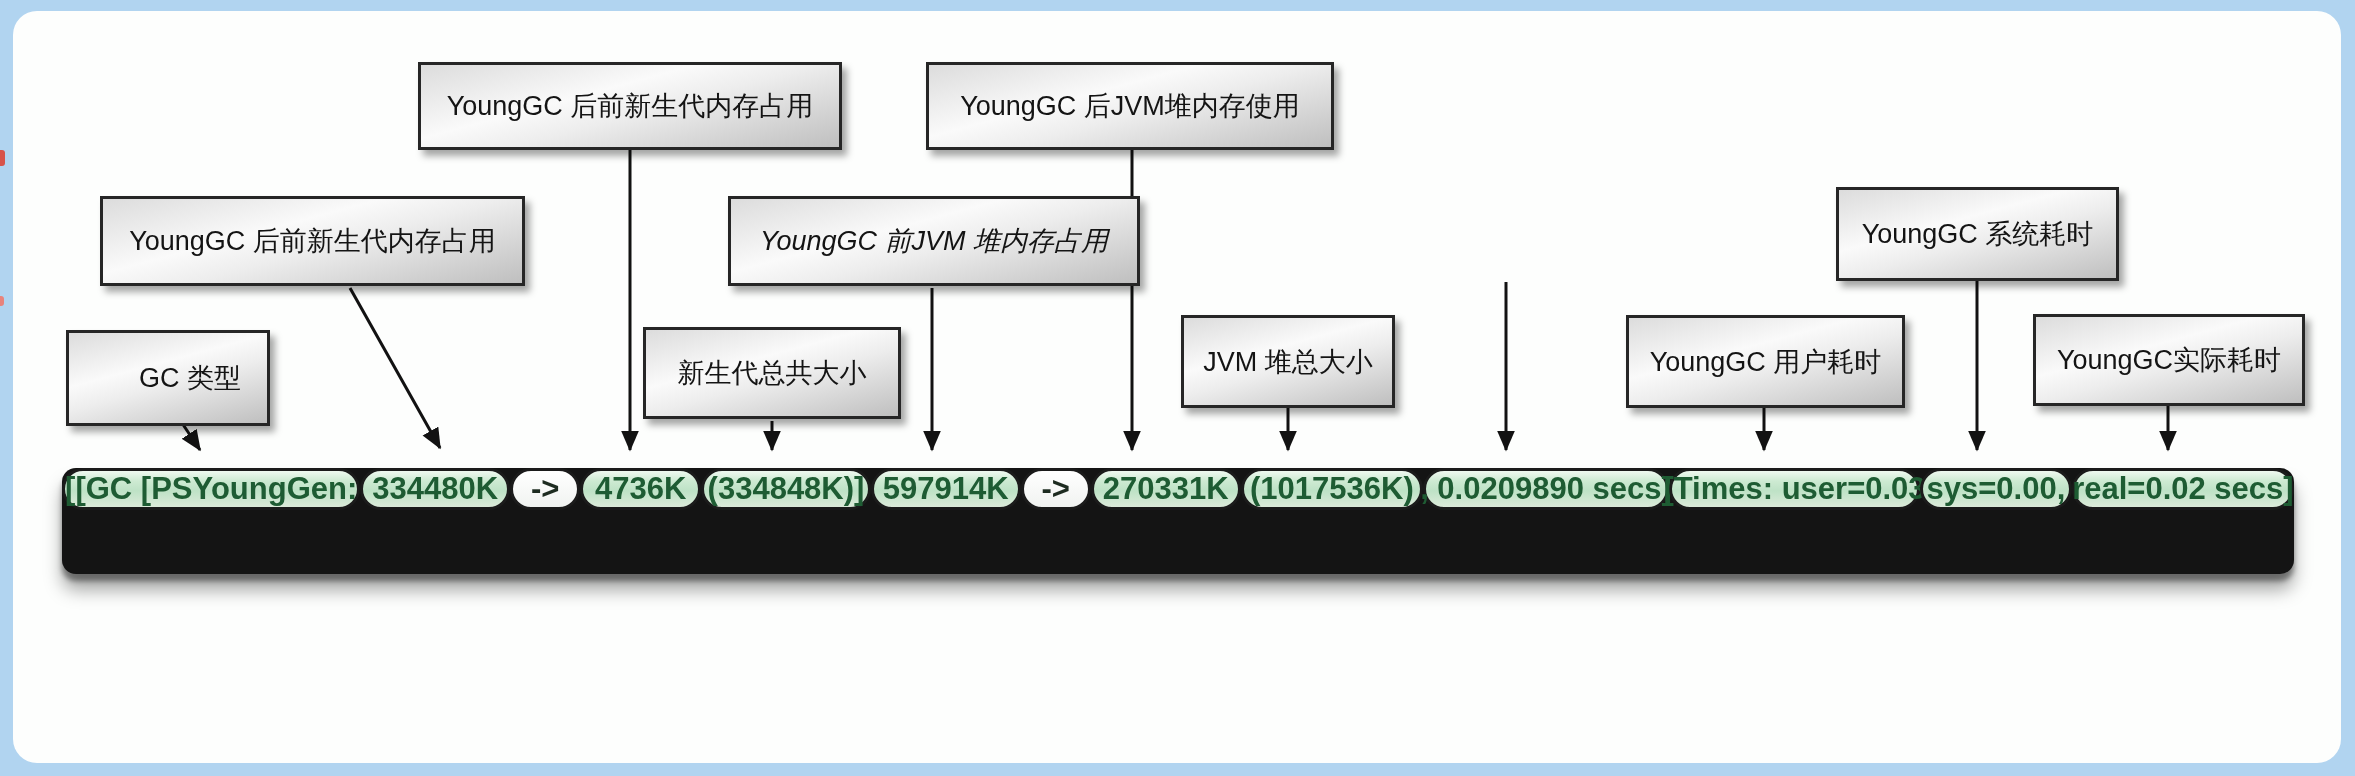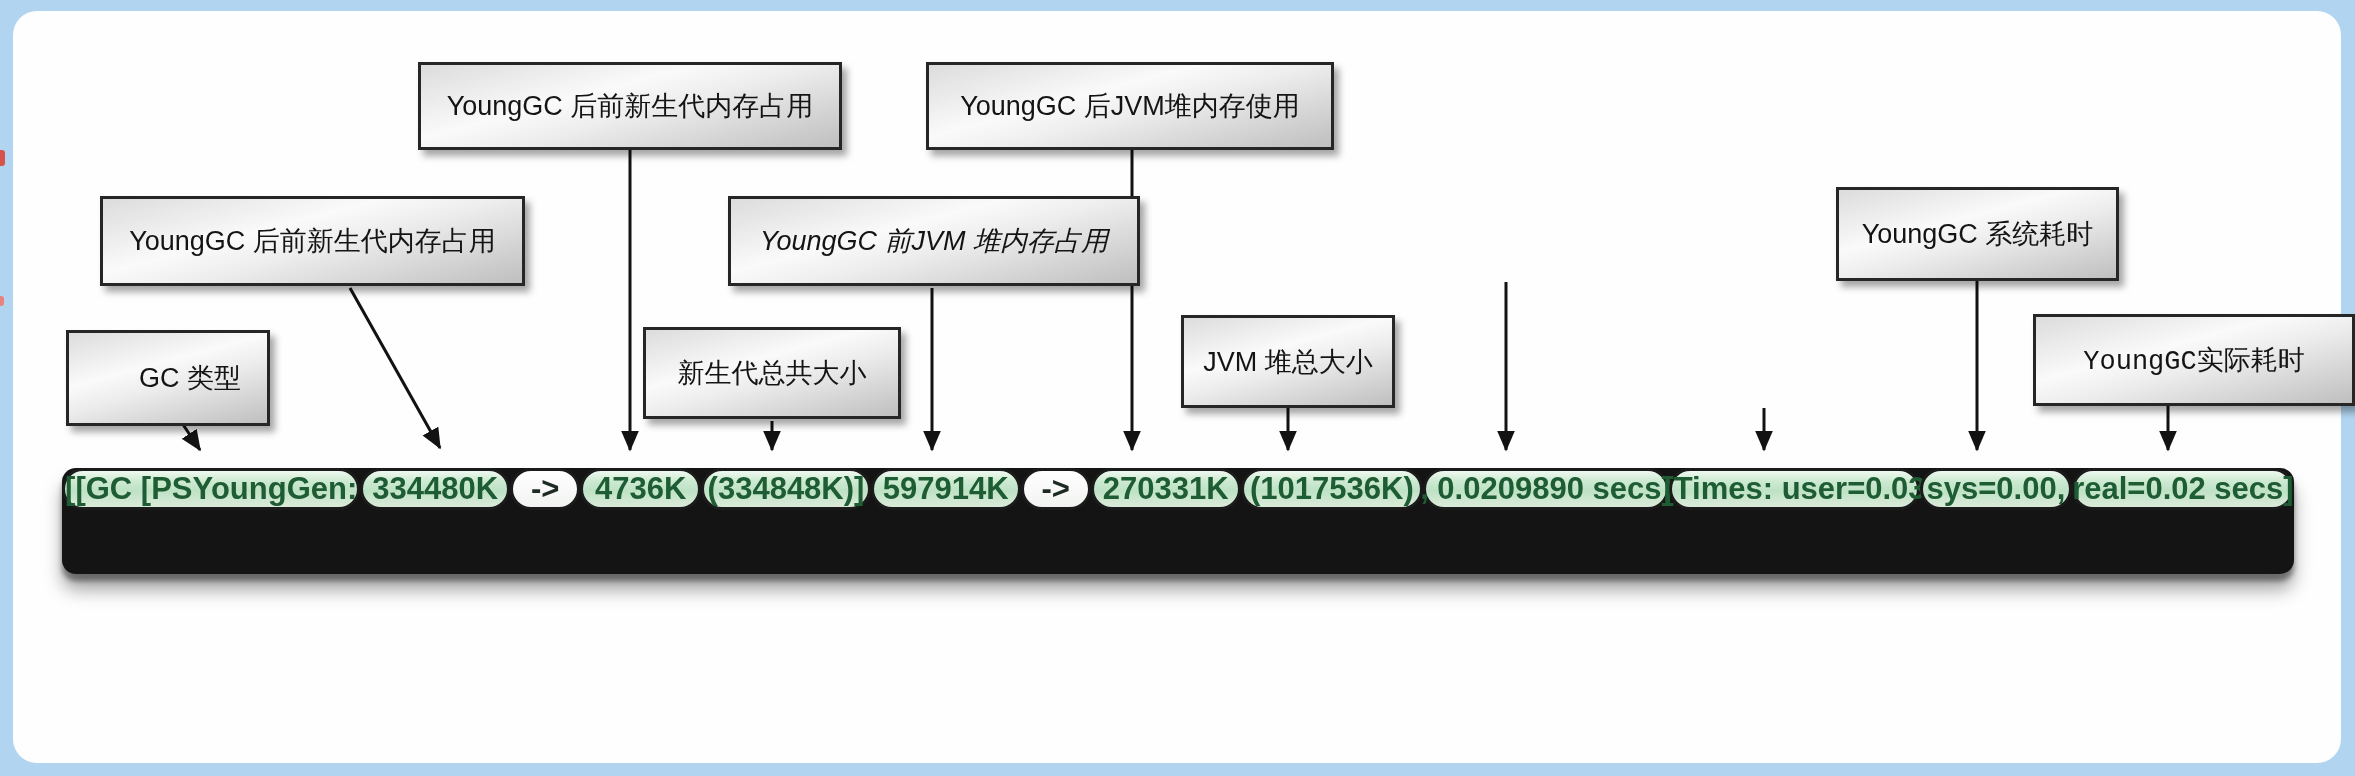--- a/index.html
+++ b/index.html
@@ -87,22 +87,23 @@
     <line class="arrow" x1="2168" y1="406" x2="2168" y2="450" marker-end="url(#ah)"></line>
   </svg>
 
   <div class="label-box" style="left:66px;top:330px;width:204px;height:96px;padding-left:44px;">GC 类型</div>
   <div class="label-box" style="left:100px;top:196px;width:425px;height:90px;">YoungGC 后前新生代内存占用</div>
   <div class="label-box" style="left:418px;top:62px;width:424px;height:88px;">YoungGC 后前新生代内存占用</div>
   <div class="label-box" style="left:643px;top:327px;width:258px;height:92px;">新生代总共大小</div>
   <div class="label-box" style="left:728px;top:196px;width:412px;height:90px;font-style:italic;">YoungGC 前JVM 堆内存占用</div>
   <div class="label-box" style="left:926px;top:62px;width:408px;height:88px;">YoungGC 后JVM堆内存使用</div>
   <div class="label-box" style="left:1181px;top:315px;width:214px;height:93px;">JVM 堆总大小</div>
+  <div class="label-box" style="left:1626px;top:315px;width:279px;height:93px;">YoungGC 用户耗时</div>
   <div class="label-box" style="left:1836px;top:187px;width:283px;height:94px;">YoungGC 系统耗时</div>
-  <div class="label-box" style="left:2033px;top:314px;width:322px;height:92px;font-family:Liberation Mono, monospace;">YoungGC实际耗时</div>
+  <div class="label-box" style="left:2033px;top:314px;width:272px;height:92px;">YoungGC实际耗时</div>
 
   <div class="gc-bar">
     <div class="seg green" style="flex:314">[[GC [PSYoungGen:</div>
     <div class="seg green" style="flex:150">334480K</div>
     <div class="seg white" style="flex:62">-&gt;</div>
     <div class="seg green" style="flex:118">4736K</div>
     <div class="seg green" style="flex:172">(334848K)]</div>
     <div class="seg green" style="flex:150">597914K</div>
     <div class="seg white" style="flex:62">-&gt;</div>
     <div class="seg green" style="flex:150">270331K</div>

